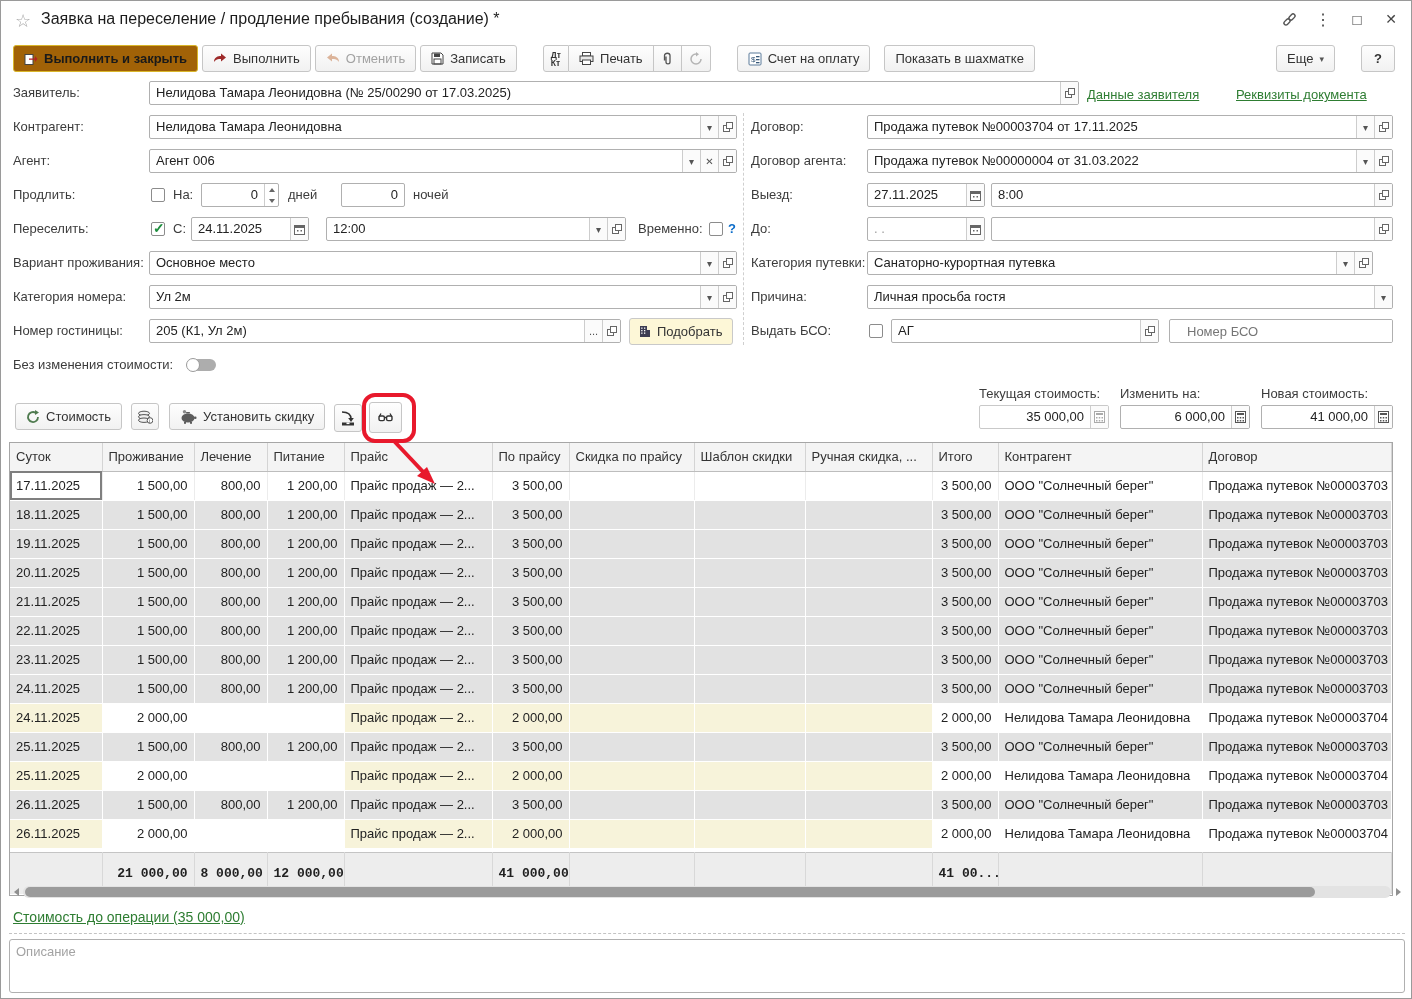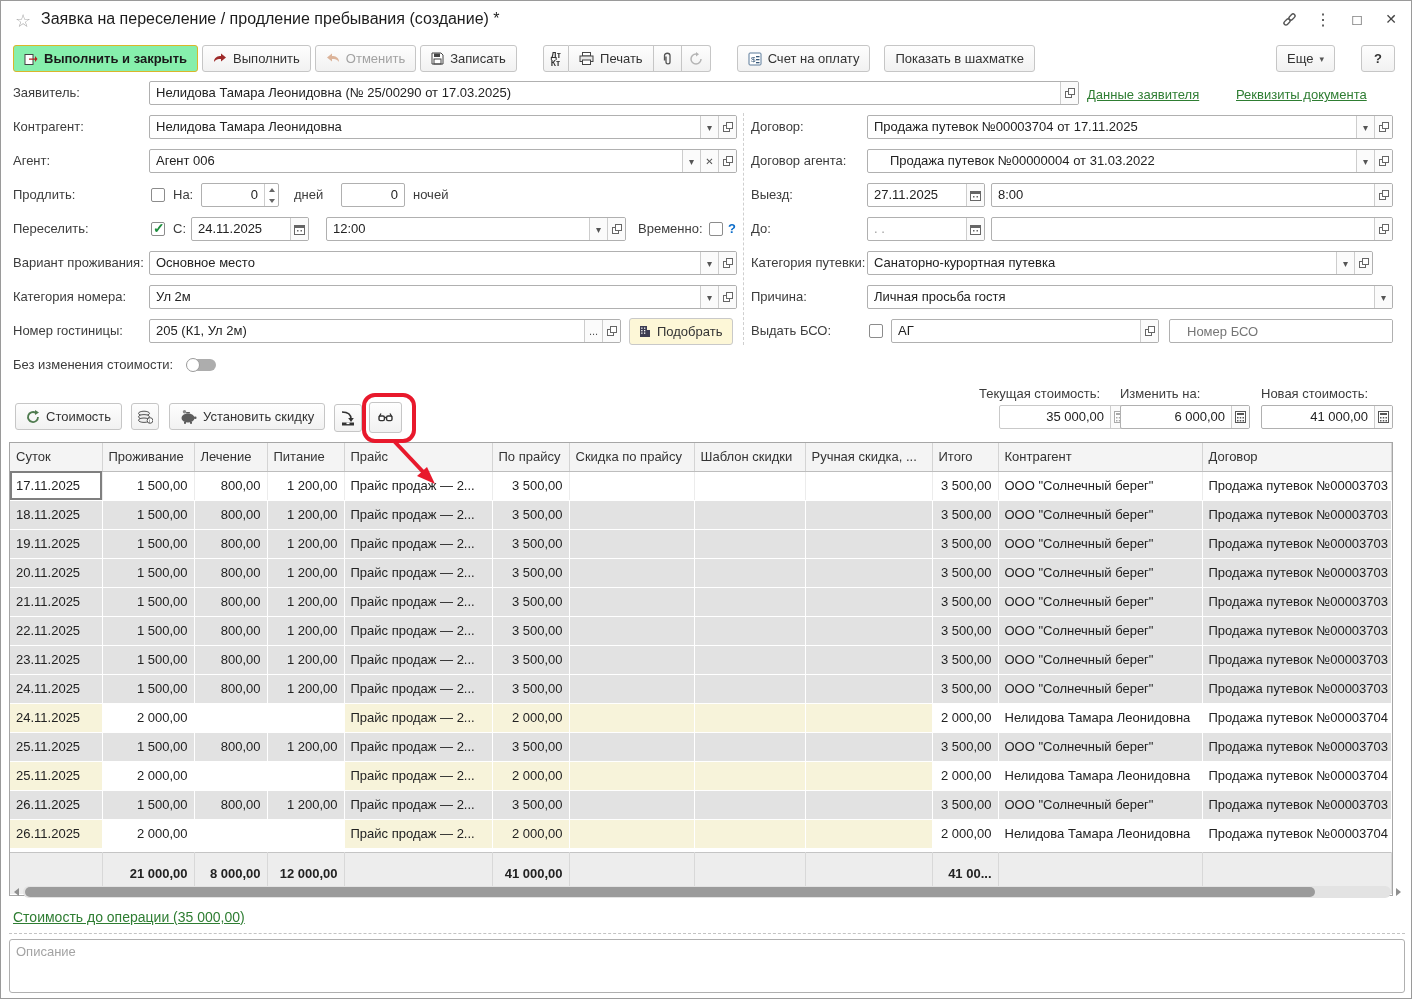--- a/index.html
+++ b/index.html
@@ -11,21 +11,21 @@
   .titlebar { position:absolute; left:0; top:0; width:100%; height:40px; }
   .star { position:absolute; left:14px; top:9px; font-size:18px; color:#a9a9a9; cursor:pointer; }
   .title { position:absolute; left:40px; top:9px; font-size:16px; color:#1c1c1c; white-space:nowrap; }
   .winicons { position:absolute; right:10px; top:8px; display:flex; gap:14px; align-items:center; }
   .winicon { width:20px; height:20px; display:flex; align-items:center; justify-content:center; color:#444; font-size:14px; cursor:pointer; }
 
   
   .btn { display:inline-flex; align-items:center; gap:6px; height:27px; padding:0 10px;
          border:1px solid #c6c6c6; border-radius:3px; background:linear-gradient(#fefefe,#f1f1f1);
          font-size:13px; color:#333; cursor:pointer; white-space:nowrap; }
-  .btn.primary { background:#86efac; border-color:#d9b62a; font-weight:bold; color:#1a1a1a; }
+  .btn.primary { background:#a16207; border-color:#d9b62a; font-weight:bold; color:#1a1a1a; }
   .btn.disabled { color:#a2a2a2; cursor:default; }
   .btn.pale { background:#fdf7d7; border-color:#c9c9c9;padding-left:8px; }
   .btn-group { display:inline-flex; }
   .btn-group .btn { border-radius:0; border-left-width:0; }
   .btn-group .btn:first-child { border-left-width:1px; border-radius:3px 0 0 3px; }
   .btn-group .btn:last-child { border-radius:0 3px 3px 0; }
   .toolbar { position:absolute; left:12px; top:44px; display:flex; gap:4px; align-items:center; }
   .toolbar .gap { width:18px; }
   .toolbar-right { position:absolute; right:16px; top:44px; display:flex; gap:26px; }
   .dtkt { font-size:8.5px; line-height:8px; font-weight:bold; color:#333; text-align:left; }
@@ -63,21 +63,21 @@
                   white-space:nowrap; overflow:hidden; }
   table.grid td { height:29px; padding:0 6px; white-space:nowrap; overflow:hidden;
                   border-right:1px solid #fff; border-bottom:1px solid #fff; }
   table.grid td.num { text-align:right; }
   tr.gray td { background:#e2e2e2; }
   tr.current td { background:#fff; border-right-color:#ececec; }
   tr.cream td { background:#f7f3da; }
   tr.cream td.lite { background:#fff; }
   td.cellcursor { outline:2px solid #7f7f7f; outline-offset:-2px; }
   tr.spacer td { height:4px; background:#fff; border:none; }
-  tr.totals td { background:#ededed; border-top:1px solid #c4c4c4; border-right:1px solid #d8d8d8; font-weight:bold; height:42px; }
+  tr.totals td { background:#ededed; border-top:1px solid #c4c4c4; border-right:1px solid #d8d8d8; font-weight:bold; height:42px;font-family:Liberation Mono, monospace; }
 
   
   .hscroll { position:absolute; left:8px; top:884px; width:1396px; height:14px; display:flex; align-items:center; }
   .hs-arrow { width:14px; height:14px; display:flex; align-items:center; justify-content:center; cursor:pointer; }
   .hs-left { width:0;height:0;border-top:4px solid transparent;border-bottom:4px solid transparent;border-right:5px solid #8f8f8f; }
   .hs-right { width:0;height:0;border-top:4px solid transparent;border-bottom:4px solid transparent;border-left:5px solid #8f8f8f; }
   .hs-track { flex:1; height:12px; background:#e3e3e3; border-radius:6px; position:relative; }
   .hs-thumb { position:absolute; left:2px; top:1px; width:1290px; height:10px; background:#9b9b9b; border-radius:5px; cursor:grab; }
 
   
@@ -241,21 +241,21 @@
     <span class="val num">0</span>
     <span class="spin">
         <i>
           <span class="tri-up"></span>
         </i>
         <i>
           <span class="tri-dn"></span>
         </i>
       </span>
   </div>
-  <span class="lbl" style="left:293px; top:182px;">дней</span>
+  <span class="lbl" style="left:287px; top:182px;">дней</span>
   <div class="fld" style="left:340px; top:182px; width:64px;">
     <span class="val num">0</span>
   </div>
   <span class="lbl" style="left:412px; top:182px;">ночей</span>
 
   <span class="lbl" style="left:12px; top:216px;">Переселить:</span>
   <span class="cb checked" style="left:150px; top:221px;"></span>
   <span class="lbl" style="left:172px; top:216px;">С:</span>
   <div class="fld" style="left:190px; top:216px; width:118px;">
     <span class="val">24.11.2025</span>
@@ -343,21 +343,21 @@
     <span class="fbtn">▾</span>
     <span class="fbtn">
         <svg class="ic" width="12" height="12" viewBox="0 0 12 12">
           <rect x="1.5" y="4.5" width="6" height="6" fill="#fff" stroke="#666"></rect>
           <rect x="4.5" y="1.5" width="6" height="6" fill="#fff" stroke="#666"></rect>
         </svg>
       </span>
   </div>
 
   <span class="lbl" style="left:750px; top:148px;">Договор агента:</span>
-  <div class="fld" style="left:866px; top:148px; width:526px;padding-left:16px;">
+  <div class="fld" style="left:866px; top:148px; width:526px;">
     <span class="val">Продажа путевок №00000004 от 31.03.2022</span>
     <span class="fbtn">▾</span>
     <span class="fbtn">
         <svg class="ic" width="12" height="12" viewBox="0 0 12 12">
           <rect x="1.5" y="4.5" width="6" height="6" fill="#fff" stroke="#666"></rect>
           <rect x="4.5" y="1.5" width="6" height="6" fill="#fff" stroke="#666"></rect>
         </svg>
       </span>
   </div>
 
@@ -478,21 +478,21 @@
         <path d="M2 6 L4 2.5 M15 6 L13 2.5" stroke="#333" stroke-width="1.3" fill="none"></path>
         <rect x="2" y="5" width="5.4" height="4.6" rx="1.4" fill="#fff" stroke="#333" stroke-width="1.4"></rect>
         <rect x="9.6" y="5" width="5.4" height="4.6" rx="1.4" fill="#fff" stroke="#333" stroke-width="1.4"></rect>
         <path d="M7.4 6.5 H9.6" stroke="#333" stroke-width="1.4"></path>
       </svg>
   </button>
 
   <span class="cost-lbl" style="left:978px;">Текущая стоимость:</span>
   <span class="cost-lbl" style="left:1119px;">Изменить на:</span>
   <span class="cost-lbl" style="left:1260px;">Новая стоимость:</span>
-  <div class="fld" style="left:978px; top:404px; width:130px; border-color:#c9c9c9;margin-left:20px;">
+  <div class="fld" style="left:978px; top:404px; width:130px; border-color:#c9c9c9;">
     <span class="val num">35 000,00</span>
     <span class="fbtn" style="color:#aaa;">
         <svg class="ic" width="11" height="12" viewBox="0 0 11 12">
           <rect x="0.5" y="0.5" width="10" height="11" fill="#fff" stroke="#aaa"></rect>
           <rect x="2" y="2" width="7" height="2" fill="#aaa"></rect>
           <rect x="2" y="6" width="1.5" height="1.5" fill="#aaa"></rect>
           <rect x="4.75" y="6" width="1.5" height="1.5" fill="#aaa"></rect>
           <rect x="7.5" y="6" width="1.5" height="1.5" fill="#aaa"></rect>
           <rect x="2" y="9" width="1.5" height="1.5" fill="#aaa"></rect>
           <rect x="4.75" y="9" width="1.5" height="1.5" fill="#aaa"></rect>

